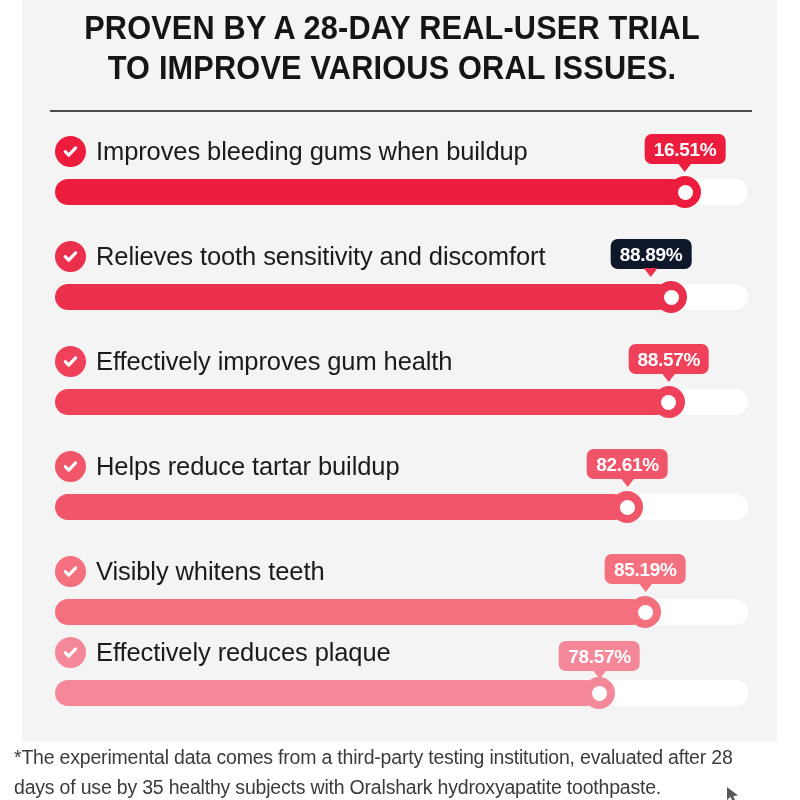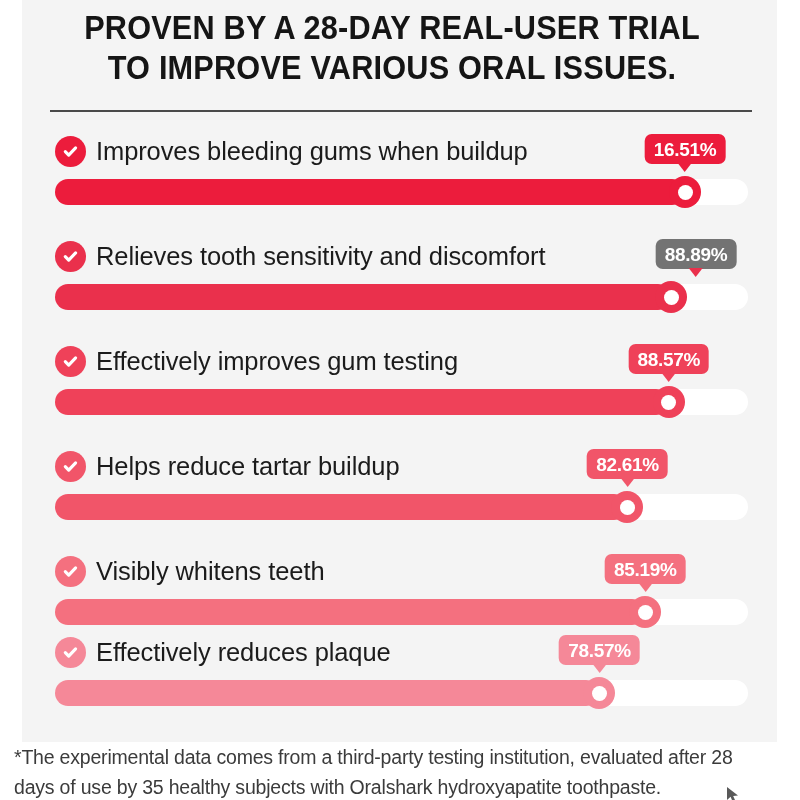--- a/index.html
+++ b/index.html
@@ -226,38 +226,38 @@
       </div>
       <div class="row" style="top: 238px;">
         <div class="row-head">
           <div class="check-badge" style="background: rgb(234, 48, 76);">
             <svg width="19" height="19" viewBox="0 0 19 19">
               <path d="M4.3 9.6 L7.7 13.1 L14.6 5.9" fill="none" stroke="#ffffff" stroke-width="3.1" stroke-linecap="round" stroke-linejoin="round"></path>
             </svg>
           </div>
           <div class="row-label">Relieves tooth sensitivity and discomfort</div>
         </div>
-        <div class="bubble" style="background: #737373; color: rgb(234, 48, 76); left: 696px;">
+        <div class="bubble" style="background: #0f172a; color: rgb(234, 48, 76); left: 651px;">
           <span class="bubble-text">88.89%</span>
         </div>
         <div class="track">
           <div class="fill" style="background: rgb(234, 48, 76); width: 616.008px;"></div>
           <div class="knob" style="background: rgb(234, 48, 76); left: 616.008px;">
             <div class="knob-inner"></div>
           </div>
         </div>
       </div>
       <div class="row" style="top: 343px;">
         <div class="row-head">
           <div class="check-badge" style="background: rgb(239, 65, 89);">
             <svg width="19" height="19" viewBox="0 0 19 19">
               <path d="M4.3 9.6 L7.7 13.1 L14.6 5.9" fill="none" stroke="#ffffff" stroke-width="3.1" stroke-linecap="round" stroke-linejoin="round"></path>
             </svg>
           </div>
-          <div class="row-label">Effectively improves gum testing</div>
+          <div class="row-label">Effectively improves gum health</div>
         </div>
         <div class="bubble" style="background: rgb(239, 65, 89); color: rgb(239, 65, 89); left: 668.79px; text-align: right;">
           <span class="bubble-text">88.57%</span>
         </div>
         <div class="track">
           <div class="fill" style="background: rgb(239, 65, 89); width: 613.79px;"></div>
           <div class="knob" style="background: rgb(239, 65, 89); left: 613.79px;">
             <div class="knob-inner"></div>
           </div>
         </div>
@@ -302,21 +302,21 @@
       </div>
       <div class="row" style="top: 634px; padding-left: 8px;">
         <div class="row-head">
           <div class="check-badge" style="background: rgb(245, 136, 152);">
             <svg width="19" height="19" viewBox="0 0 19 19">
               <path d="M4.3 9.6 L7.7 13.1 L14.6 5.9" fill="none" stroke="#ffffff" stroke-width="3.1" stroke-linecap="round" stroke-linejoin="round"></path>
             </svg>
           </div>
           <div class="row-label">Effectively reduces plaque</div>
         </div>
-        <div class="bubble" style="background: rgb(245, 136, 152); color: rgb(245, 136, 152); left: 599.49px;">
+        <div class="bubble" style="background: rgb(245, 136, 152); color: rgb(245, 136, 152); left: 599.49px; margin-top: 6px;">
           <span class="bubble-text">78.57%</span>
         </div>
         <div class="track">
           <div class="fill" style="background: rgb(245, 136, 152); width: 544.49px;"></div>
           <div class="knob" style="background: rgb(245, 136, 152); left: 544.49px;">
             <div class="knob-inner"></div>
           </div>
         </div>
       </div>
     </div>

